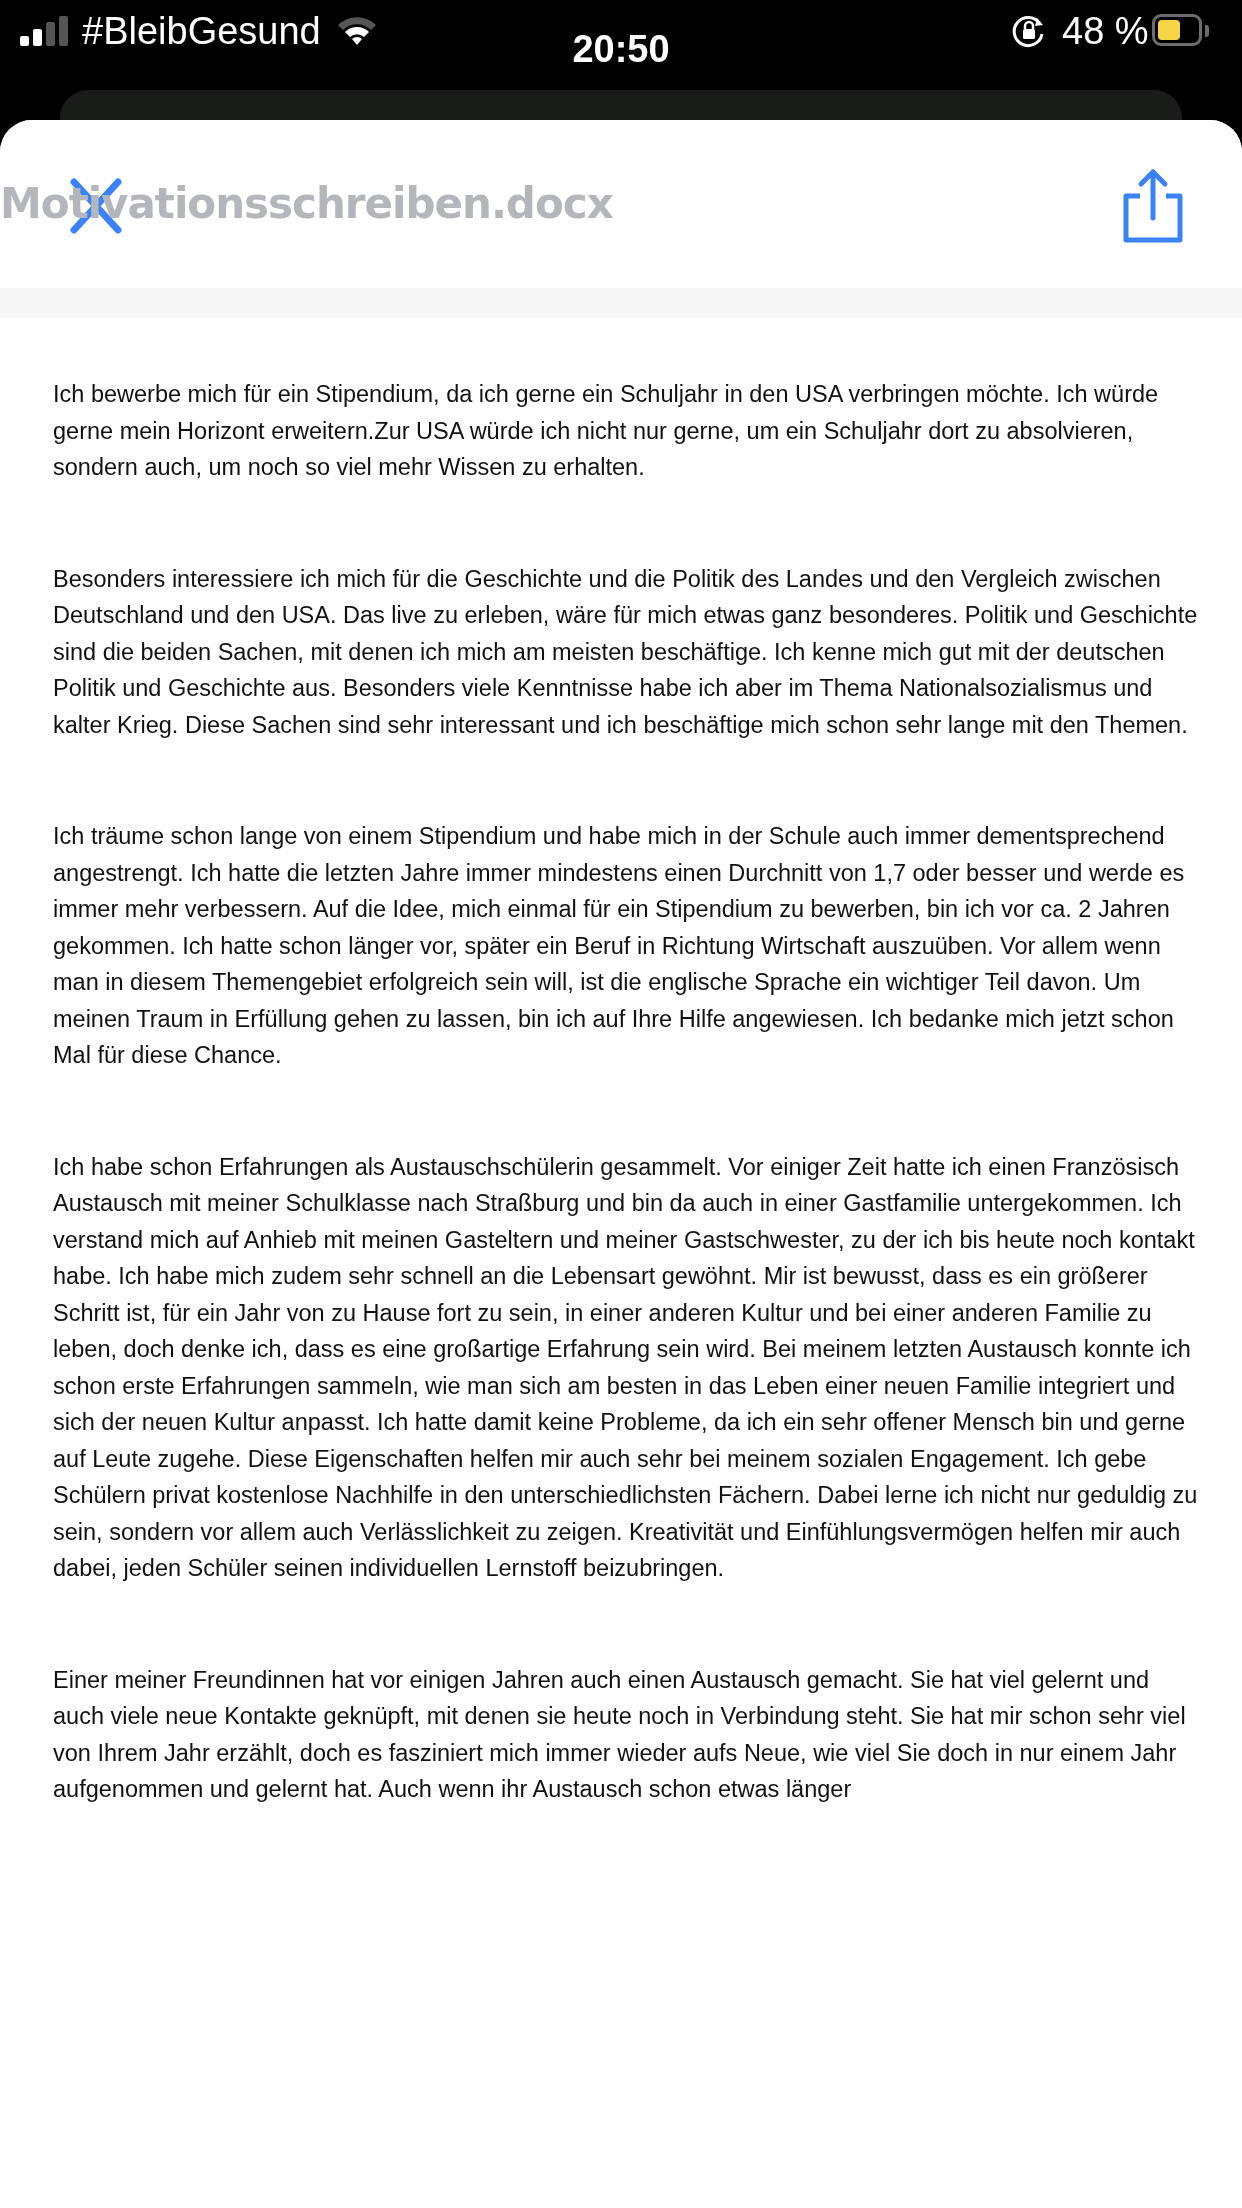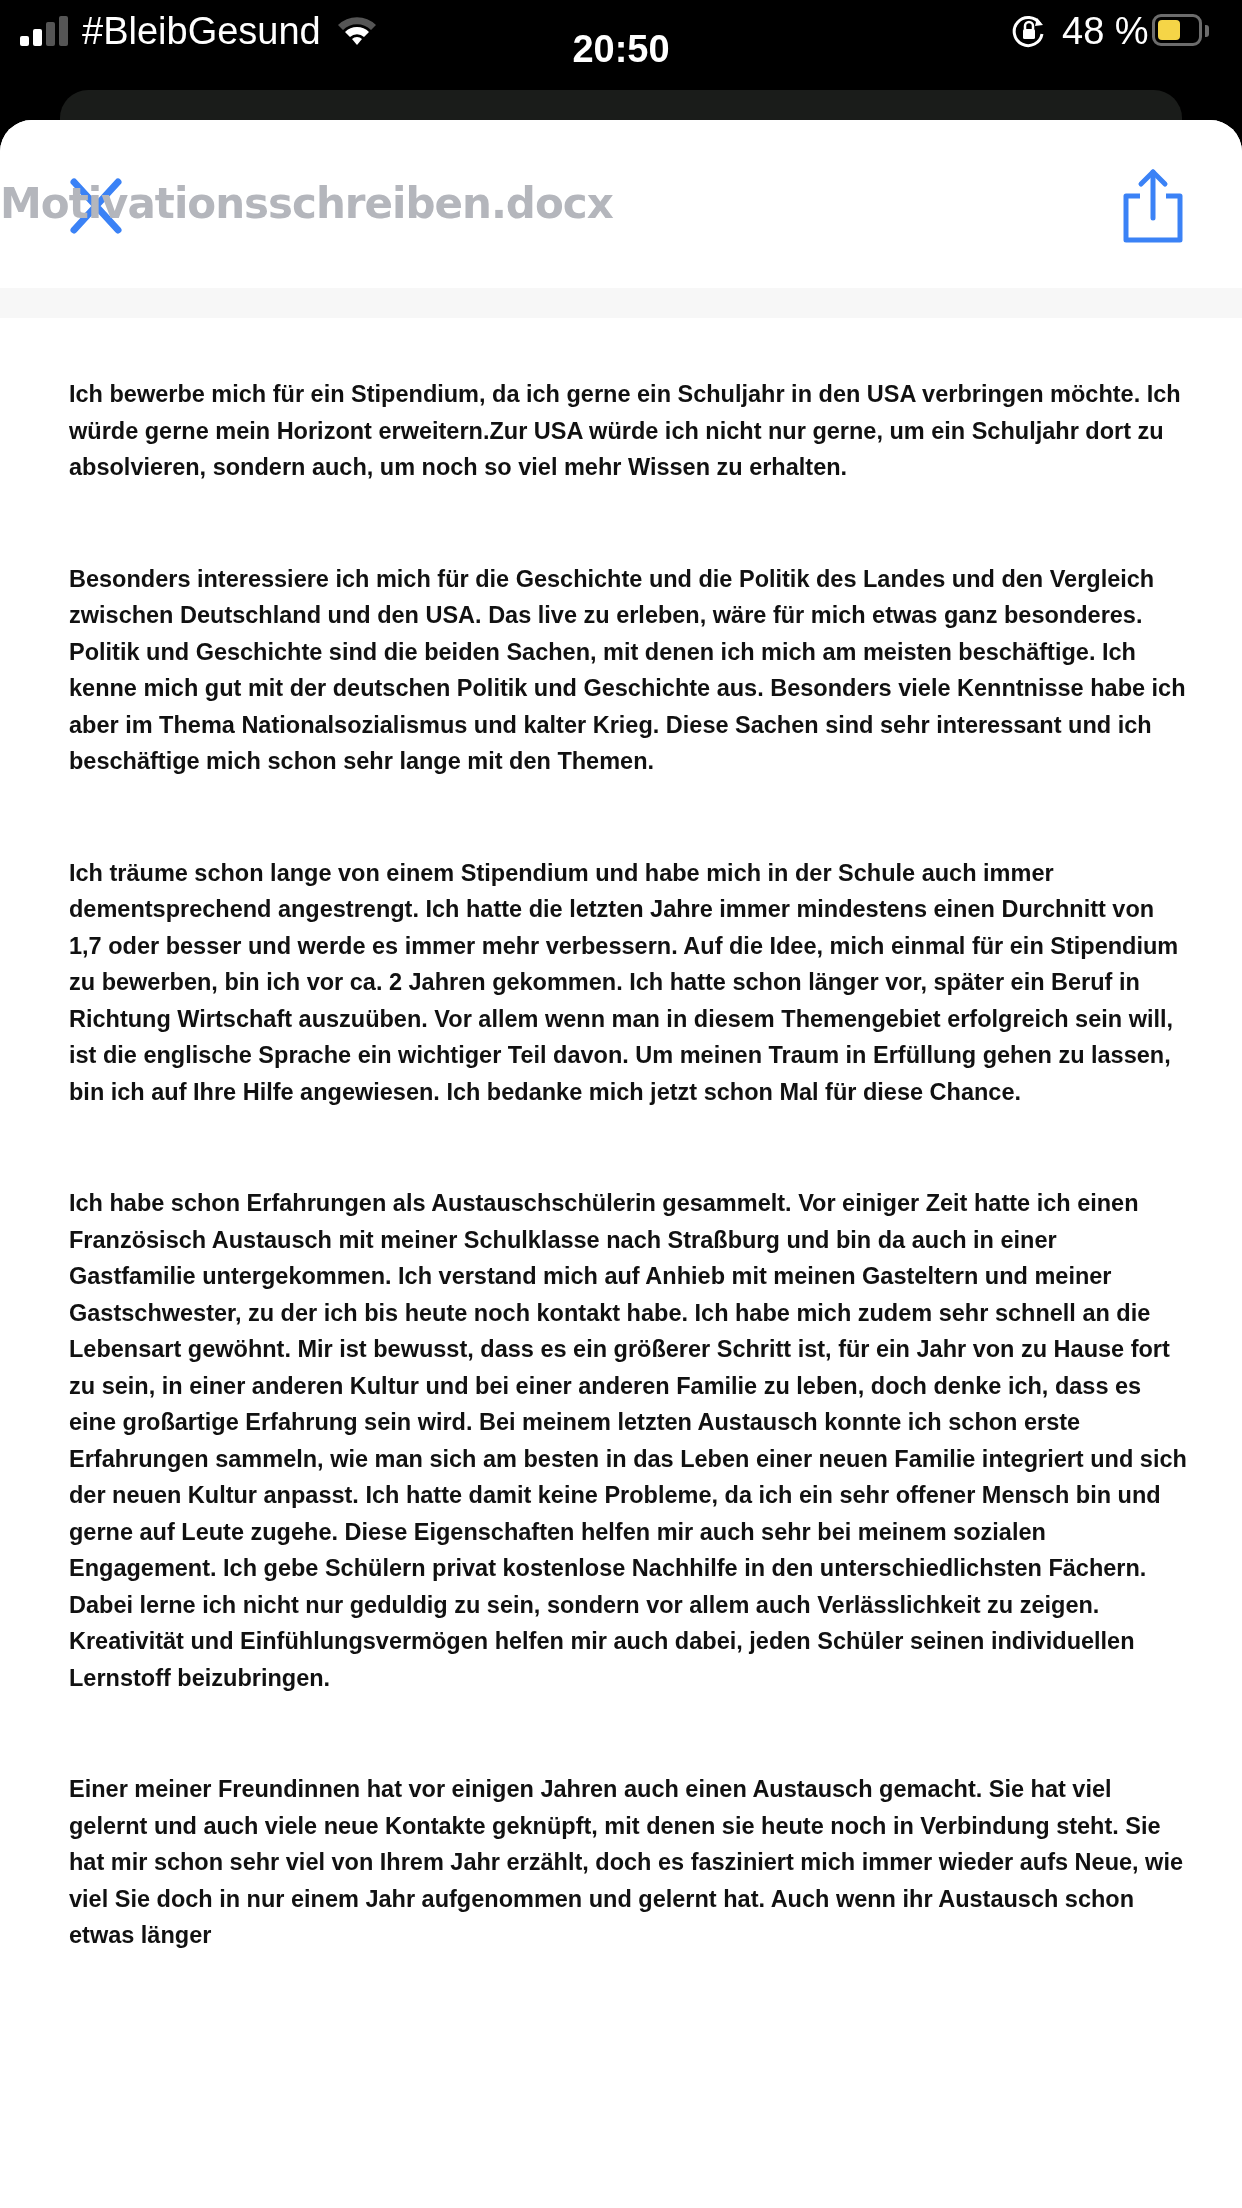--- a/index.html
+++ b/index.html
@@ -52,23 +52,23 @@
   }
   .doc-content {
     position: absolute; left: 53px; top: 198px; width: 1150px;
   }
   .doc-heading {
     margin: 0; padding-top: 175px;
     font-family: "DejaVu Sans", sans-serif; font-weight: normal;
     font-size: 68px; line-height: 82px; color: #000;
   }
   .doc-para {
-    margin: 16px;
+    margin: 0;
     font-family: "Liberation Sans", sans-serif;
-    font-size: 23.5px; line-height: 36.5px; color: #111; font-weight: bold;
+    font-size: 23.5px; line-height: 36.5px; color: #111;
   }
   .p0 { margin-top: 58px; }
   .p1, .p2, .p3, .p4 { margin-top: 75px; }
 </style>
 </head>
 <body>
 
 <div class="status-bar">
   <div class="signal">
     <span style="left:0;height:10px;background:#fff;"></span>

